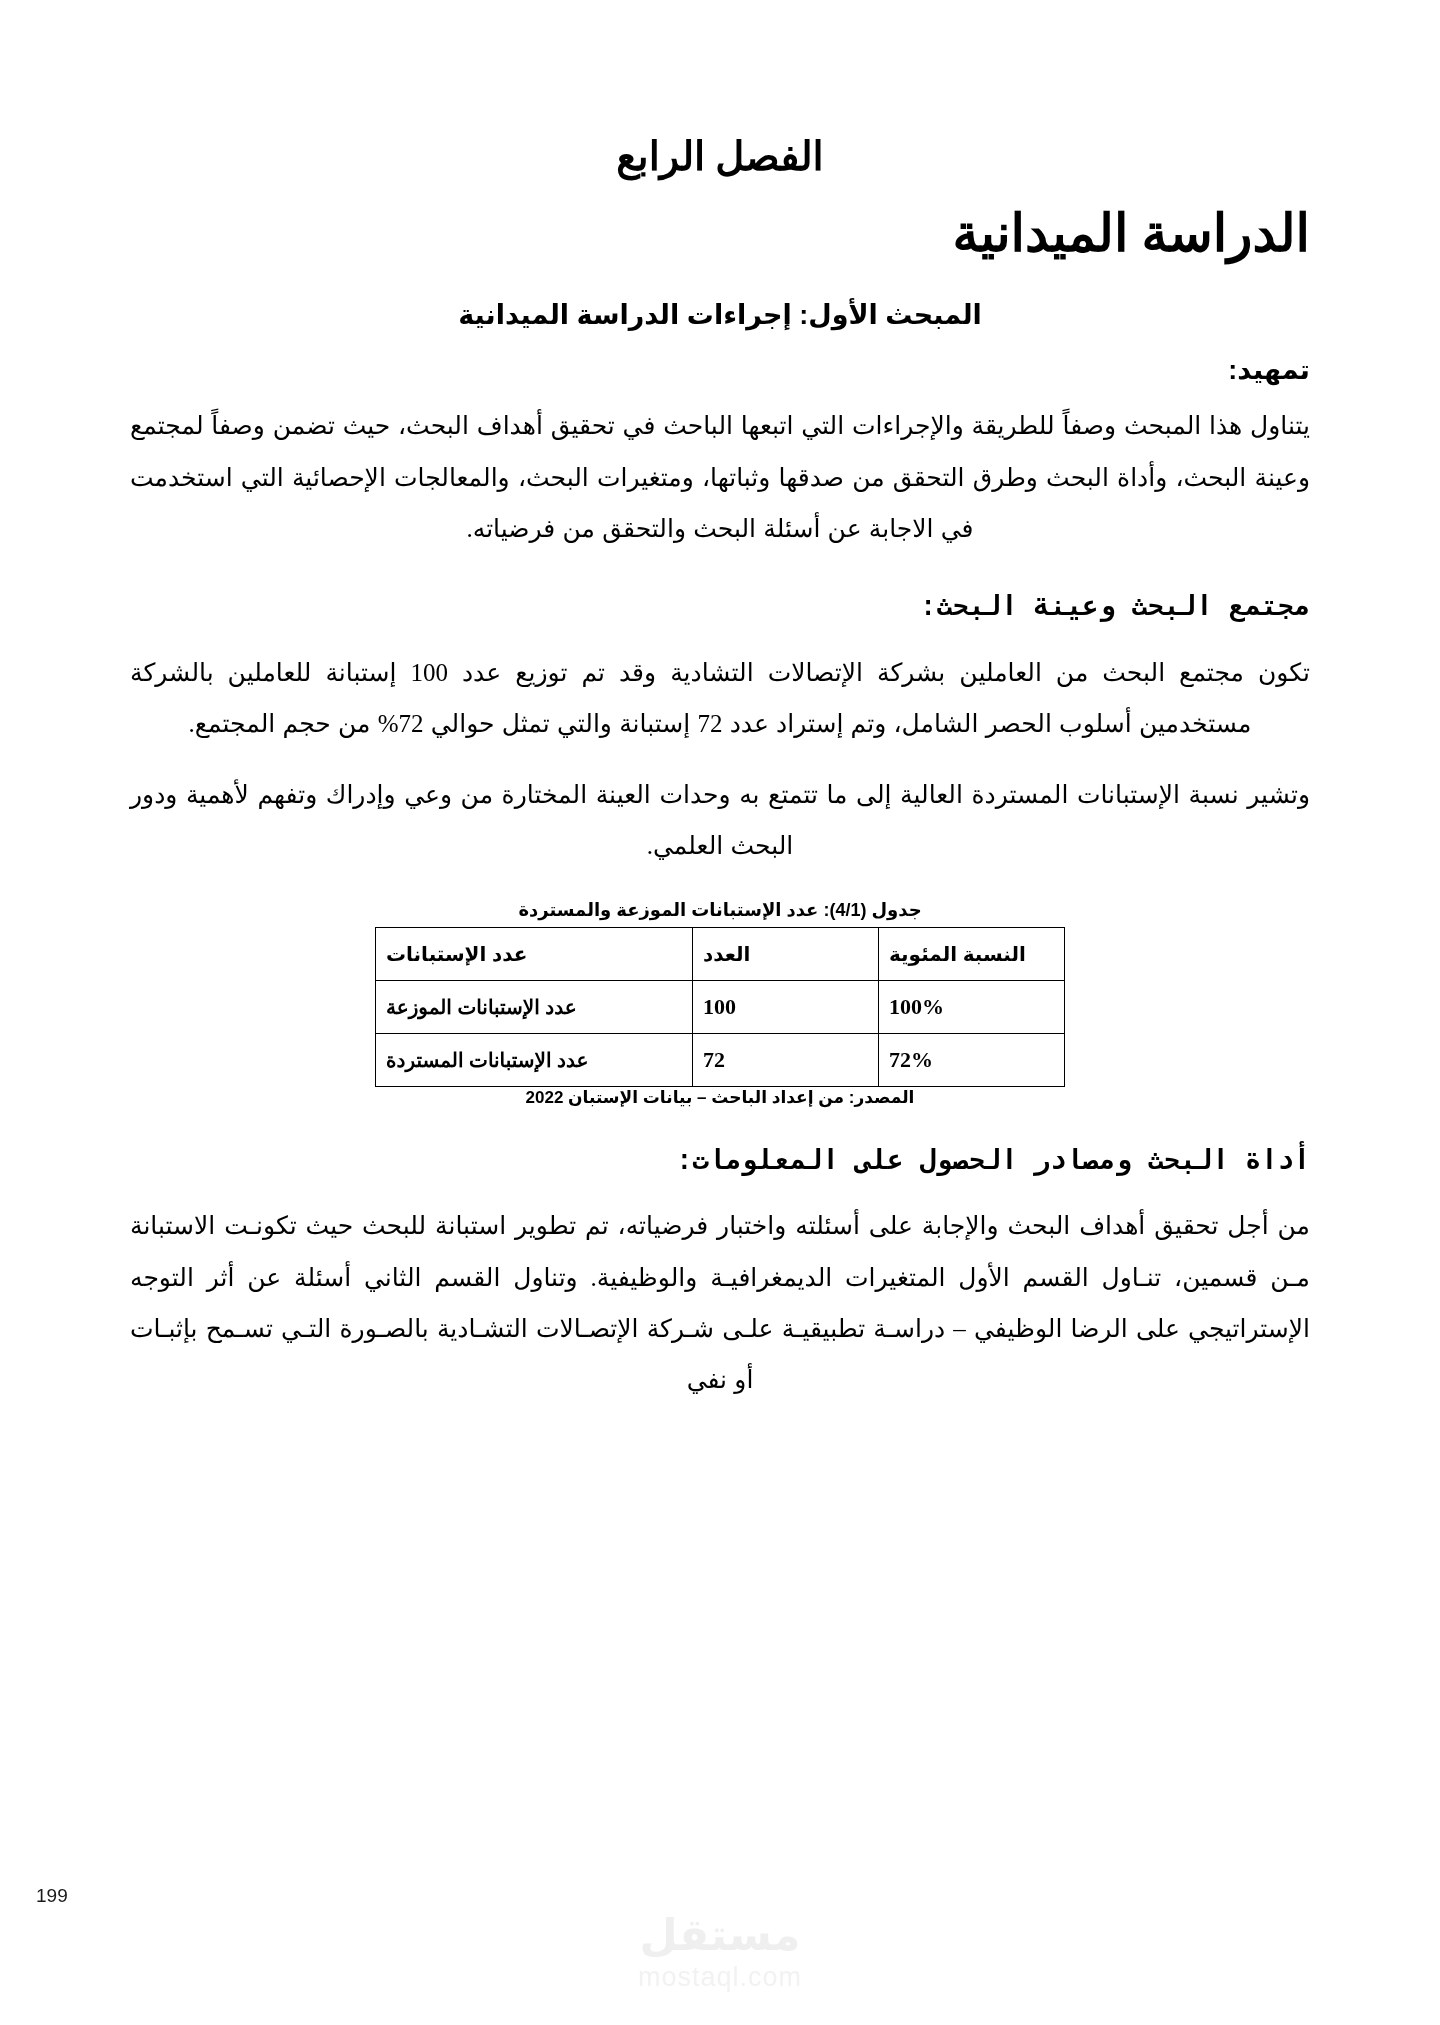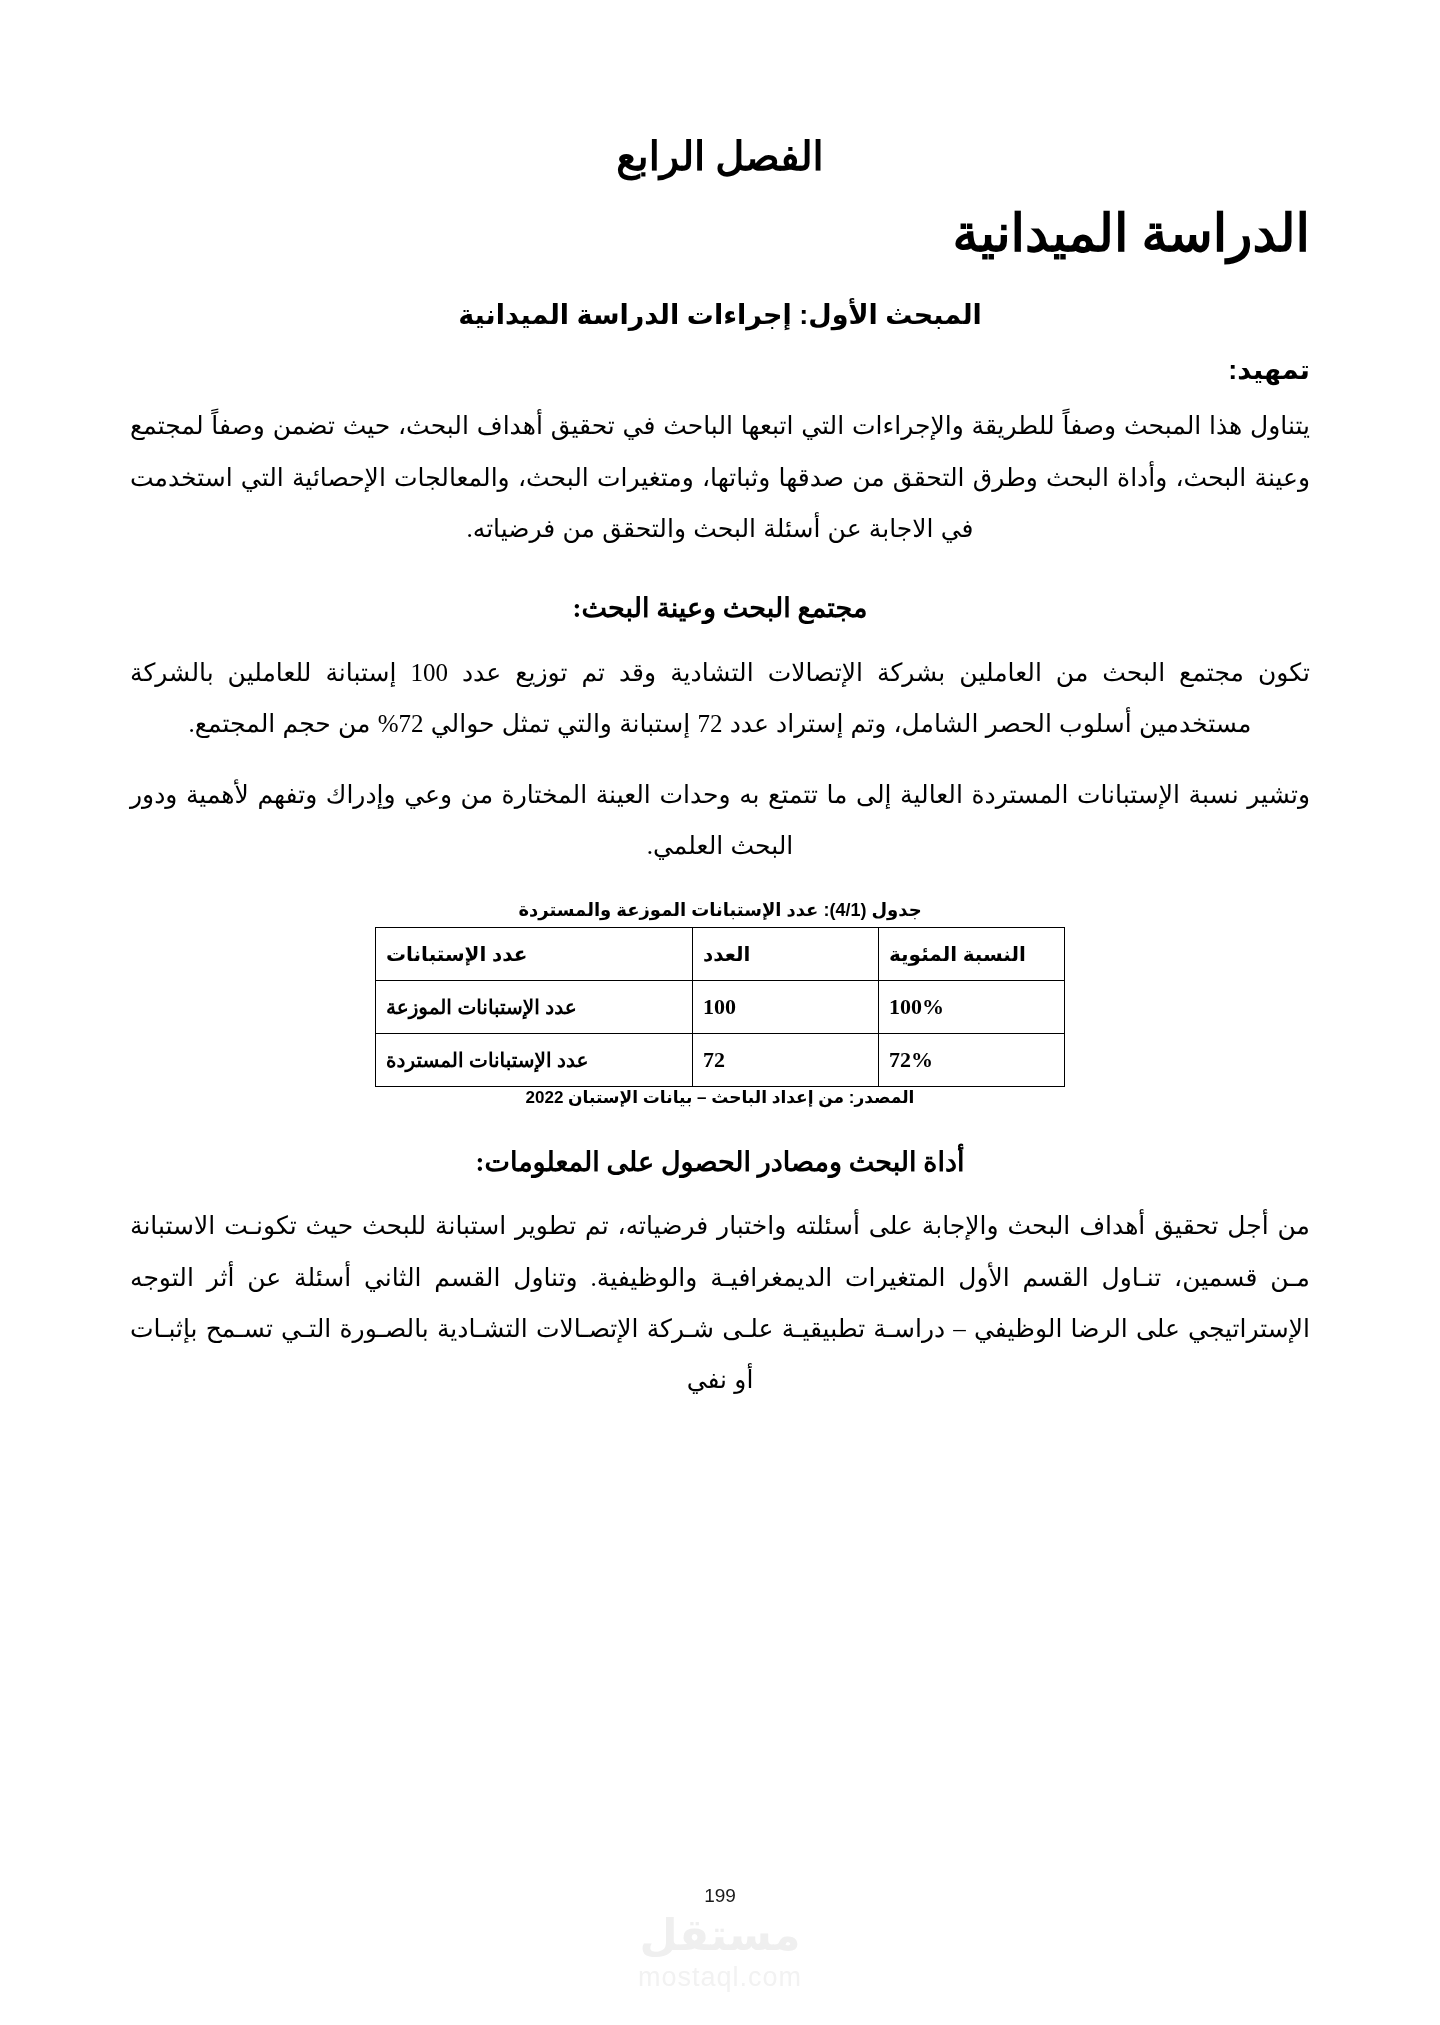--- a/index.html
+++ b/index.html
@@ -62,25 +62,25 @@
   .sub-heading {
     font-family: "Liberation Sans", "DejaVu Sans", sans-serif;
     font-weight: bold;
     font-size: 27px;
     line-height: 1.5;
     text-align: right;
     margin: 8px 0 10px 0;
   }
 
   .block-heading {
-    font-family: Liberation Serif, serif;
+    font-family: Liberation Mono, monospace;
     font-weight: bold;
     font-size: 27px;
     line-height: 1.5;
-    text-align: center;
+    text-align: right;
     margin: 34px 0 18px 0;
   }
 
   
   .para {
     font-family: "Liberation Serif", "DejaVu Serif", serif;
     font-size: 25px;
     line-height: 2.05;
     text-align: justify;
     text-align-last: center;
@@ -150,24 +150,25 @@
     margin: 0 0 0 0;
     direction: rtl;
   }
 
   
   .page-number {
     position: absolute;
     bottom: 118px;
     left: 0;
     right: 0;
-    text-align: center;
+    text-align: left;
     font-family: "Liberation Sans", "DejaVu Sans", sans-serif;
     font-size: 19px;
     color: #1a1a1a;
+    padding-left: 36px;
   }
 
   .watermark {
     position: absolute;
     bottom: 28px;
     left: 0;
     right: 0;
     text-align: center;
     user-select: none;
   }

